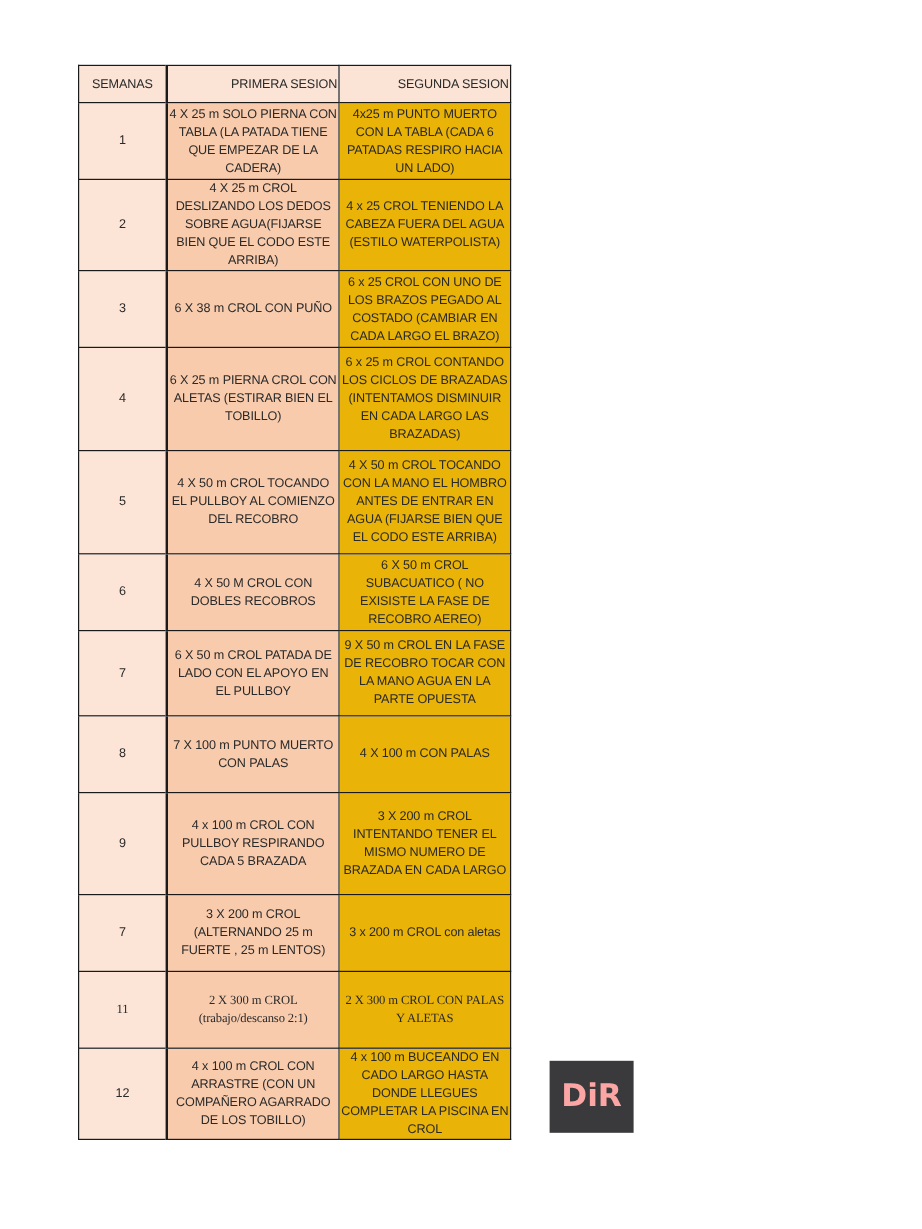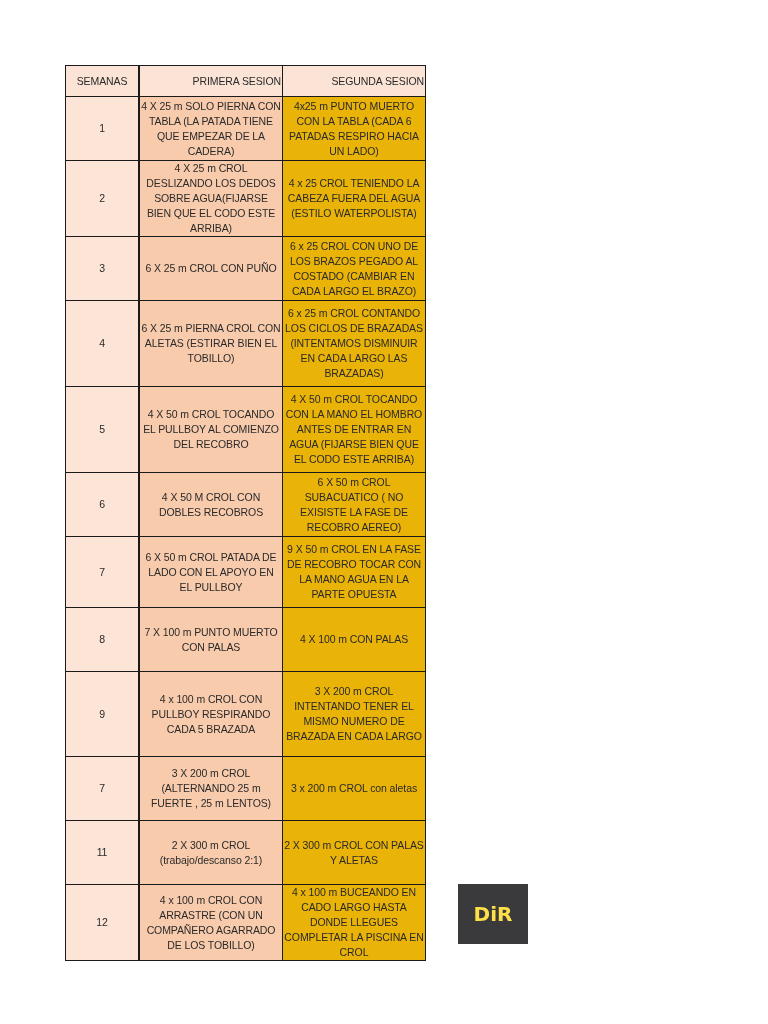--- a/index.html
+++ b/index.html
@@ -2,21 +2,21 @@
 <html><head>
 <meta charset="utf-8">
 <style>
   html, body { margin: 0; padding: 0; }
   body {
     width: 768px; height: 1024px; background: #ffffff;
     position: relative; overflow: hidden;
     font-family: "Liberation Sans", "DejaVu Sans", sans-serif;
   }
   .sheet {
-    position: absolute; left: 65px; top: 65px;
+    position: absolute; left: 65px; top: 54px;
     border-collapse: collapse;
     table-layout: fixed;
   }
   .sheet td, .sheet th {
     border: 1px solid #1a1a1a;
     text-align: center; vertical-align: middle;
     font-size: 10.5px; line-height: 15px;
     color: #2a2a2a; font-weight: normal;
     padding: 0 1px;
     overflow: hidden;
@@ -26,22 +26,22 @@
   .c-week { width: 70px; background: #fce4d6; border-right: 2px solid #1a1a1a !important; }
   .c-s1 { width: 140px; background: #f8cbad; }
   .c-s2 { width: 140px; background: #eab308; }
   .sheet th.c-s1, .sheet th.c-s2 { background: #fbe3d5; text-align: right; }
   .logo {
     position: absolute; left: 458px; top: 884px;
     width: 70px; height: 60px; background: #3a3a3c;
     display: flex; align-items: center; justify-content: center;
   }
   .logo span {
-    color: #fde047; font-family: "DejaVu Sans", sans-serif;
-    font-weight: bold; font-size: 20px; letter-spacing: 0px;
+    color: #fca5a5; font-family: "DejaVu Sans", sans-serif;
+    font-weight: bold; font-size: 26px; letter-spacing: 0px;
   }
 </style>
 </head>
 <body>
 
 <table class="sheet">
   <thead>
     <tr>
       <th class="c-week">SEMANAS</th>
       <th class="c-s1">PRIMERA SESION</th>
@@ -54,21 +54,21 @@
         <td class="c-s1">4 X 25 m SOLO PIERNA CON TABLA (LA PATADA TIENE QUE EMPEZAR DE LA CADERA)</td>
         <td class="c-s2">4x25 m PUNTO MUERTO CON LA TABLA (CADA 6 PATADAS RESPIRO HACIA UN LADO)</td>
       </tr>
       <tr style="height: 72px;">
         <td class="c-week">2</td>
         <td class="c-s1">4 X 25 m CROL DESLIZANDO LOS DEDOS SOBRE AGUA(FIJARSE BIEN QUE EL CODO ESTE ARRIBA)</td>
         <td class="c-s2">4 x 25 CROL TENIENDO LA CABEZA FUERA DEL AGUA (ESTILO WATERPOLISTA)</td>
       </tr>
       <tr style="height: 64px;">
         <td class="c-week">3</td>
-        <td class="c-s1">6 X 25 m CROL CON PUÑO</td>
+        <td class="c-s1">6 X 38 m CROL CON PUÑO</td>
         <td class="c-s2">6 x 25 CROL CON UNO DE LOS BRAZOS PEGADO AL COSTADO (CAMBIAR EN CADA LARGO EL BRAZO)</td>
       </tr>
       <tr style="height: 86px;">
         <td class="c-week">4</td>
         <td class="c-s1">6 X 25 m  PIERNA CROL CON ALETAS (ESTIRAR BIEN EL TOBILLO)</td>
         <td class="c-s2">6 x 25 m CROL CONTANDO LOS CICLOS DE BRAZADAS (INTENTAMOS DISMINUIR EN CADA LARGO LAS BRAZADAS)</td>
       </tr>
       <tr style="height: 86px;">
         <td class="c-week">5</td>
         <td class="c-s1">4 X 50 m CROL TOCANDO EL PULLBOY AL COMIENZO DEL RECOBRO</td>
@@ -92,21 +92,21 @@
       <tr style="height: 85px;">
         <td class="c-week">9</td>
         <td class="c-s1">4 x 100 m CROL CON PULLBOY RESPIRANDO CADA 5 BRAZADA</td>
         <td class="c-s2">3 X 200 m CROL INTENTANDO TENER EL MISMO NUMERO DE BRAZADA EN CADA LARGO</td>
       </tr>
       <tr style="height: 64px;">
         <td class="c-week">7</td>
         <td class="c-s1">3 X 200 m CROL (ALTERNANDO 25 m FUERTE , 25 m LENTOS)</td>
         <td class="c-s2">3 x 200 m CROL con aletas</td>
       </tr>
-      <tr style="height: 64px;">
+      <tr style="height: 64px; font-family: Liberation Serif, serif;">
         <td class="c-week">11</td>
         <td class="c-s1">2 X 300 m CROL (trabajo/descanso 2:1)</td>
         <td class="c-s2">2 X 300 m CROL CON PALAS Y ALETAS</td>
       </tr>
       <tr style="height: 68px;">
         <td class="c-week">12</td>
         <td class="c-s1">4 x 100 m CROL CON ARRASTRE (CON UN COMPAÑERO AGARRADO DE LOS TOBILLO)</td>
         <td class="c-s2">4 x 100 m BUCEANDO EN CADO LARGO HASTA DONDE LLEGUES COMPLETAR LA PISCINA EN CROL</td>
       </tr>
     </tbody>

